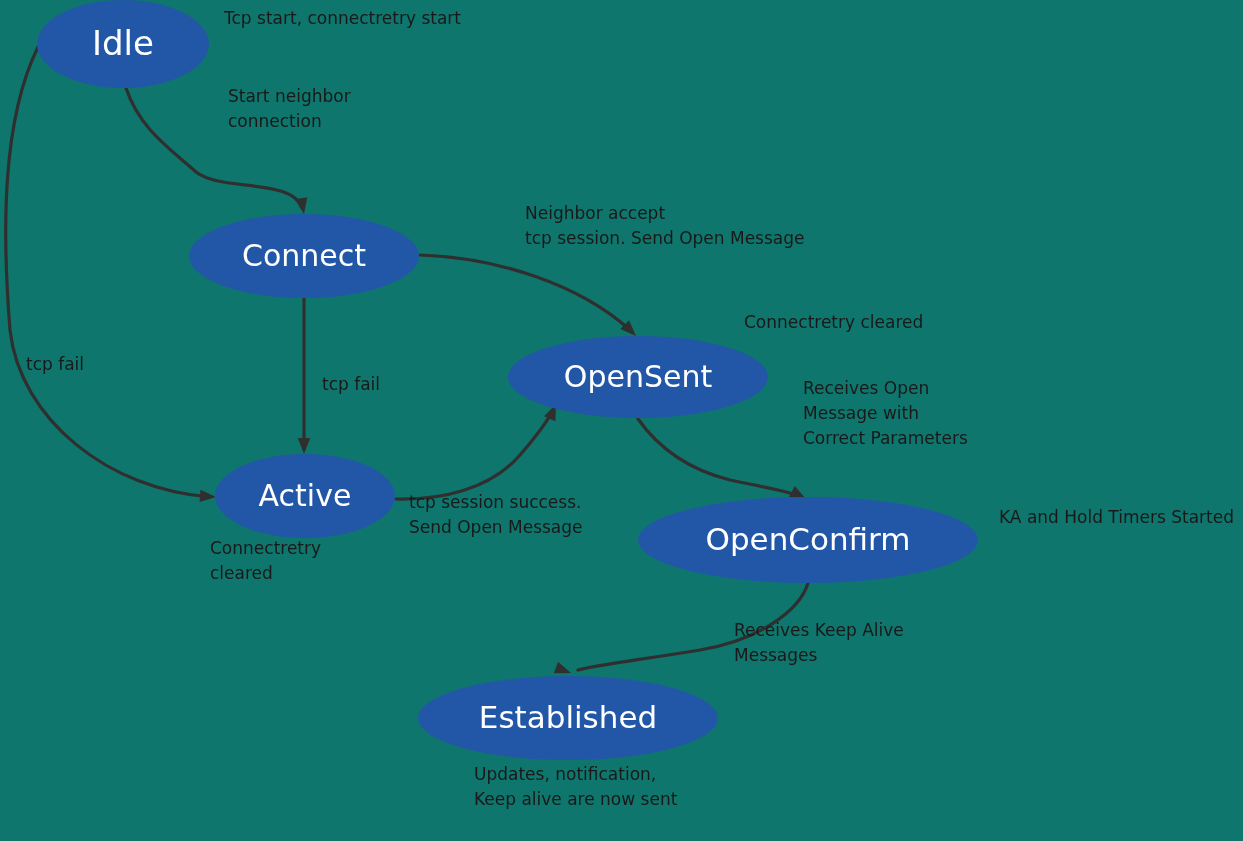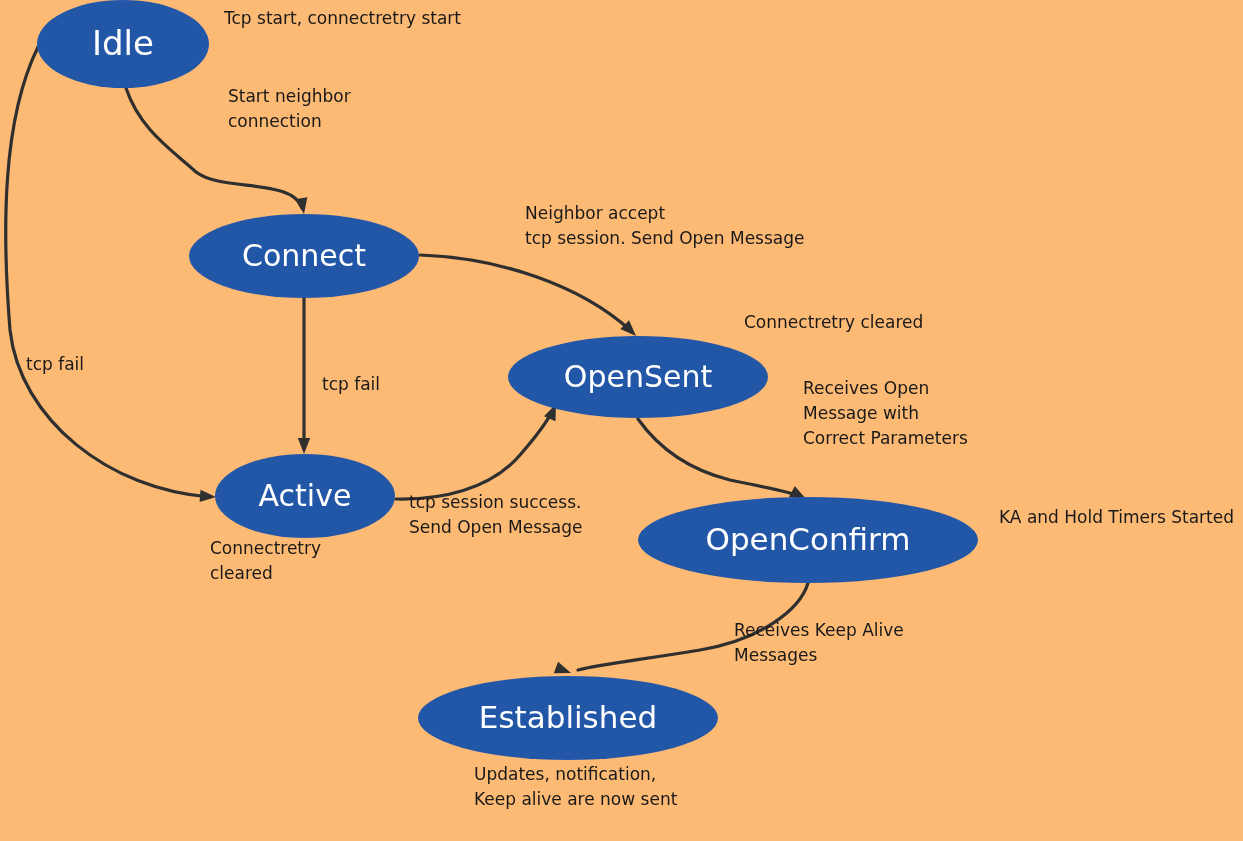--- a/index.html
+++ b/index.html
@@ -5,21 +5,21 @@
 <style>
   html, body {
     margin: 0;
     padding: 0;
     background: #4a7050;
   }
   #canvas {
     position: relative;
     width: 1243px;
     height: 841px;
-    background: #fdba74;
+    background: #0f766e;
     overflow: hidden;
     font-family: "DejaVu Sans", "Liberation Sans", sans-serif;
   }
   #diagram-svg {
     position: absolute;
     top: 0;
     left: 0;
     width: 1243px;
     height: 841px;
   }

